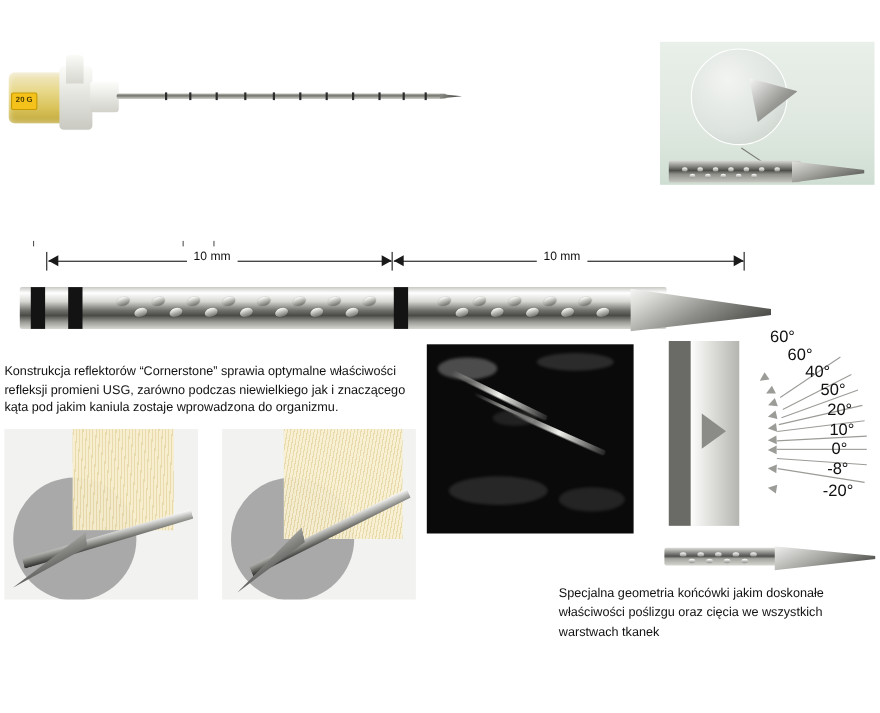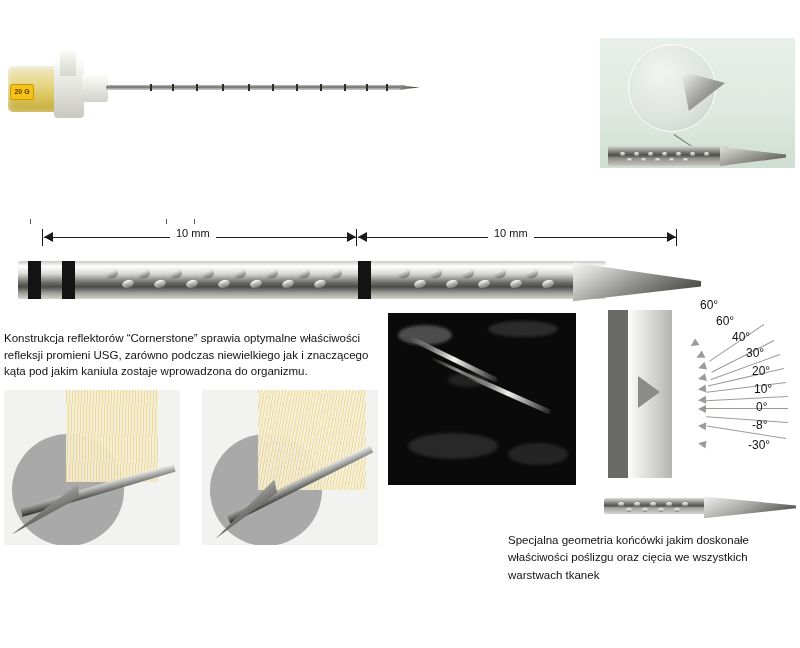--- a/index.html
+++ b/index.html
@@ -138,21 +138,21 @@
   .strip-light{position:absolute;left:20px;top:0;width:44px;height:168px;
     background:linear-gradient(90deg,#fdfdfc,#d2d2ce 60%,#b4b4b0);}
   .strip-notch{position:absolute;left:30px;top:66px;width:0;height:0;
     border-top:16px solid transparent;border-bottom:16px solid transparent;border-left:22px solid #8b8b87;}
 
   
   #angle-fan{left:676px;top:296px;width:124px;height:186px;}
   .fan-arrow{position:absolute;height:1px;background:#9b9b97;transform-origin:right center;}
   .fan-head{position:absolute;width:0;height:0;
     border-top:4px solid transparent;border-bottom:4px solid transparent;border-right:8px solid #9b9b97;}
-  .fan-label{position:absolute;font-size:12px;color:#111;white-space:nowrap;}
+  .fan-label{position:absolute;font-size:15px;color:#111;white-space:nowrap;}
 
   
   #bottom-needle{left:604px;top:486px;width:190px;height:40px;}
   .brn-body{position:absolute;left:0;top:12px;width:108px;height:16px;
     background:linear-gradient(180deg,#dcdcd8,#515150 48%,#a5a5a0 62%,#d5d5d0);border-radius:2px;}
   .brn-bevel{position:absolute;left:100px;top:6px;width:92px;height:28px;
     background:linear-gradient(155deg,#fbfbfa,#a4a4a0 50%,#2d2d2b);
     clip-path:polygon(0 16%,100% 48%,100% 58%,0 94%);}
   .brn-dimple{position:absolute;width:6px;height:4px;border-radius:50%;
     background:linear-gradient(180deg,#ffffff,#8d8d89);}
@@ -303,41 +303,41 @@
   <div class="fan-arrow" style="left:28px;top:44px;width:70px;transform:rotate(-27deg);"></div>
   <div class="fan-head" style="left:20px;top:56px;transform:rotate(-27deg);"></div>
   <div class="fan-label" style="left:40px;top:18px;">60°</div>
 
   <div class="fan-arrow" style="left:30px;top:58px;width:74px;transform:rotate(-20deg);"></div>
   <div class="fan-head" style="left:22px;top:67px;transform:rotate(-20deg);"></div>
   <div class="fan-label" style="left:56px;top:34px;text-align:center;">40°</div>
 
   <div class="fan-arrow" style="left:30px;top:72px;width:78px;transform:rotate(-13deg);"></div>
   <div class="fan-head" style="left:22px;top:78px;transform:rotate(-13deg);"></div>
-  <div class="fan-label" style="left:70px;top:50px;">30°</div>
+  <div class="fan-label" style="left:70px;top:50px;">50°</div>
 
   <div class="fan-arrow" style="left:30px;top:86px;width:80px;transform:rotate(-7deg);"></div>
   <div class="fan-head" style="left:22px;top:89px;transform:rotate(-7deg);"></div>
   <div class="fan-label" style="left:76px;top:68px;">20°</div>
 
   <div class="fan-arrow" style="left:30px;top:100px;width:82px;transform:rotate(-3deg);"></div>
   <div class="fan-head" style="left:22px;top:100px;transform:rotate(-3deg);"></div>
   <div class="fan-label" style="left:78px;top:86px;text-align:center;">10°</div>
 
   <div class="fan-arrow" style="left:30px;top:112px;width:82px;"></div>
   <div class="fan-head" style="left:22px;top:109px;"></div>
   <div class="fan-label" style="left:80px;top:104px;">0°</div>
 
   <div class="fan-arrow" style="left:30px;top:126px;width:82px;transform:rotate(4deg);"></div>
   <div class="fan-head" style="left:22px;top:126px;transform:rotate(4deg);"></div>
   <div class="fan-label" style="left:76px;top:122px;">-8°</div>
 
   <div class="fan-arrow" style="left:30px;top:142px;width:80px;transform:rotate(9deg);"></div>
   <div class="fan-head" style="left:22px;top:144px;transform:rotate(9deg);"></div>
-  <div class="fan-label" style="left:72px;top:142px;">-30°</div>
+  <div class="fan-label" style="left:72px;top:142px;">-20°</div>
 </div>
 
 <div class="abs" id="bottom-needle">
   <div class="brn-body"></div>
   <div class="brn-dimple" style="left:14px;top:16px;"></div>
   <div class="brn-dimple" style="left:30px;top:16px;"></div>
   <div class="brn-dimple" style="left:46px;top:16px;"></div>
   <div class="brn-dimple" style="left:62px;top:16px;"></div>
   <div class="brn-dimple" style="left:78px;top:16px;"></div>
   <div class="brn-dimple" style="left:22px;top:22px;"></div>

